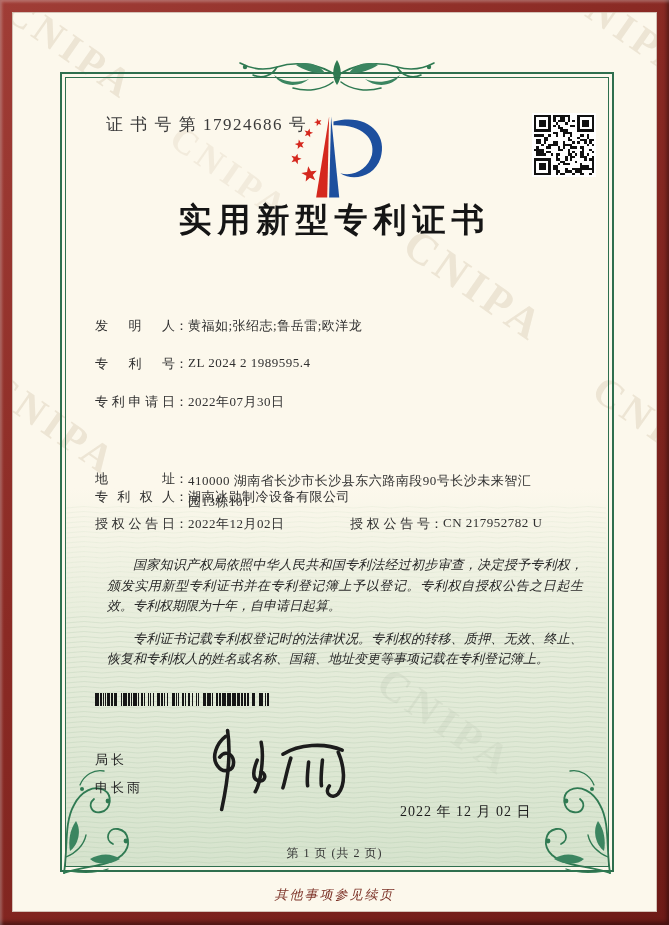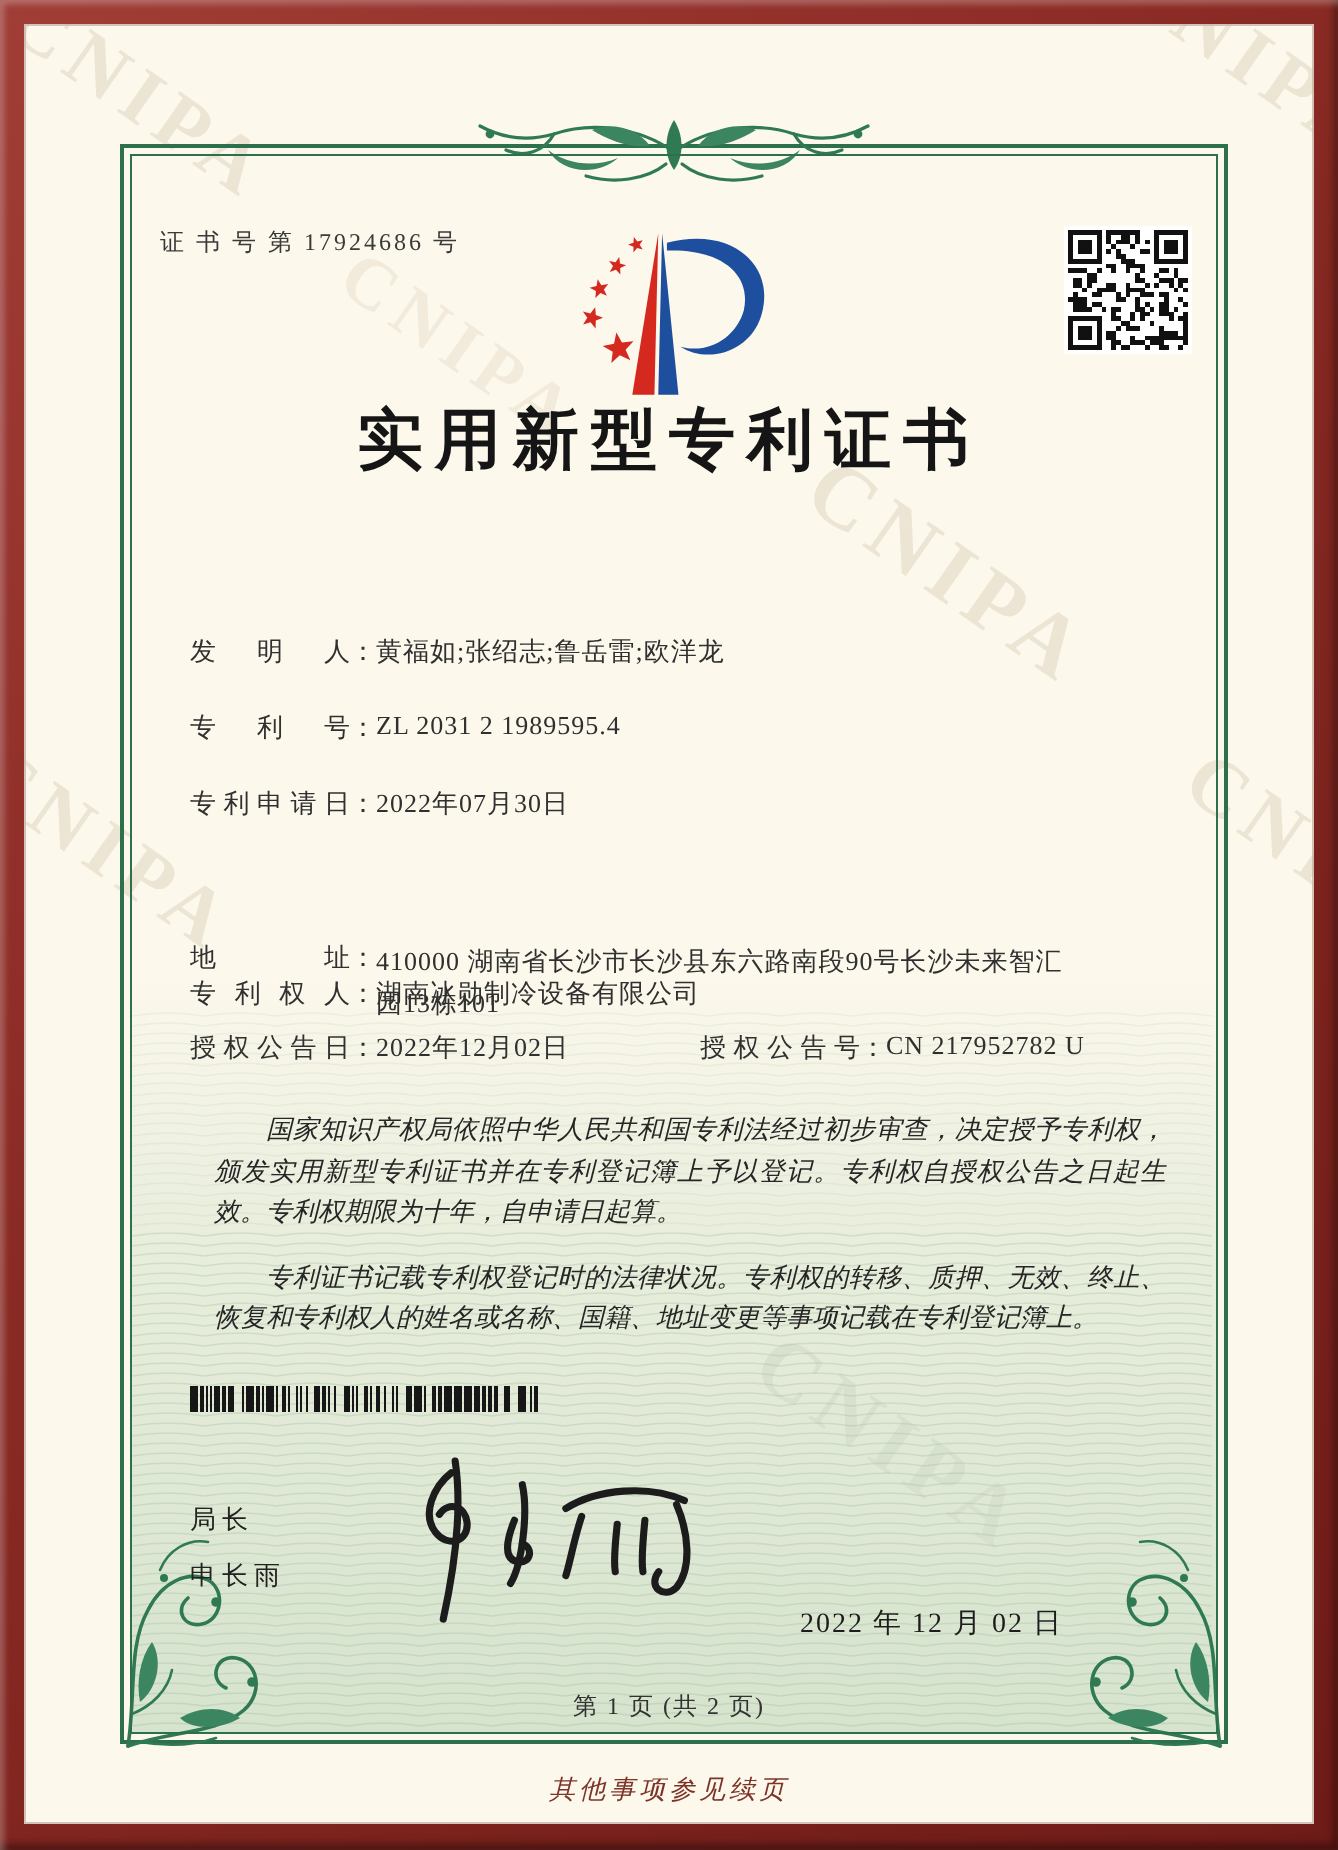--- a/index.html
+++ b/index.html
@@ -25,21 +25,21 @@
   .gframe::after{content:'';position:absolute;inset:3px;border:1px solid var(--border_green);}
   .tint{position:absolute;inset:4px;
     background:linear-gradient(to bottom,rgba(223,234,216,0) 52%,rgba(214,228,206,.5) 68%,rgba(210,225,202,.9) 100%);}
   .waves{position:absolute;left:4px;top:4px;}
   .orn-top{position:absolute;left:50%;top:-20px;transform:translateX(-50%);}
   .orn-bl{position:absolute;left:-6px;bottom:-9px;}
   .orn-br{position:absolute;right:-6px;bottom:-9px;transform:scaleX(-1);}
 
   
   .content{position:absolute;inset:0;z-index:2;}
-  .cert-no{position:absolute;left:68px;top:101px;font-size:12px;letter-spacing:1.5px;color:#3a3a3a;}
+  .cert-no{position:absolute;left:94px;top:101px;font-size:17px;letter-spacing:1.5px;color:#3a3a3a;}
   .logo{position:absolute;left:258px;top:100px;}
   .qr{position:absolute;left:520px;top:101px;background:#fff;padding:2px;}
   .title{position:absolute;left:0;top:186px;width:100%;text-align:center;
     font-size:33px;font-weight:bold;letter-spacing:6px;color:#151515;}
 
   .frow{position:absolute;left:83px;font-size:13px;color:#303030;white-space:nowrap;}
   .flabel{display:inline-block;width:80px;text-align:justify;text-align-last:justify;vertical-align:top;}
   .fsep{display:inline-block;vertical-align:top;}
   .fval{display:inline-block;vertical-align:top;letter-spacing:.5px;}
   .row-addr .fval{width:352px;white-space:normal;line-height:21px;letter-spacing:.5px;}
@@ -409,21 +409,21 @@
             <rect x="20" y="24" width="1" height="1" fill="#111"></rect>
             <rect x="23" y="24" width="1" height="1" fill="#111"></rect>
           </svg>
 
         <div class="title">实用新型专利证书</div>
 
         <div class="frow" style="top:305px;text-decoration:underline;">
           <span class="flabel">发明人</span><span class="fsep">：</span><span class="fval">黄福如;张绍志;鲁岳雷;欧洋龙</span>
         </div>
         <div class="frow" style="top:343px;">
-          <span class="flabel">专利号</span><span class="fsep">：</span><span class="fval">ZL 2031 2 1989595.4</span>
+          <span class="flabel">专利号</span><span class="fsep">：</span><span class="fval">ZL 2024 2 1989595.4</span>
         </div>
         <div class="frow" style="top:381px;">
           <span class="flabel">专利申请日</span><span class="fsep">：</span><span class="fval">2022年07月30日</span>
         </div>
         <div class="frow" style="top:438px;margin-top:38px;">
           <span class="flabel">专利权人</span><span class="fsep">：</span><span class="fval">湖南冰勋制冷设备有限公司</span>
         </div>
         <div class="frow row-addr" style="top:458px;">
           <span class="flabel">地址</span><span class="fsep">：</span><span class="fval">410000 湖南省长沙市长沙县东六路南段90号长沙未来智汇园13栋101</span>
         </div>

